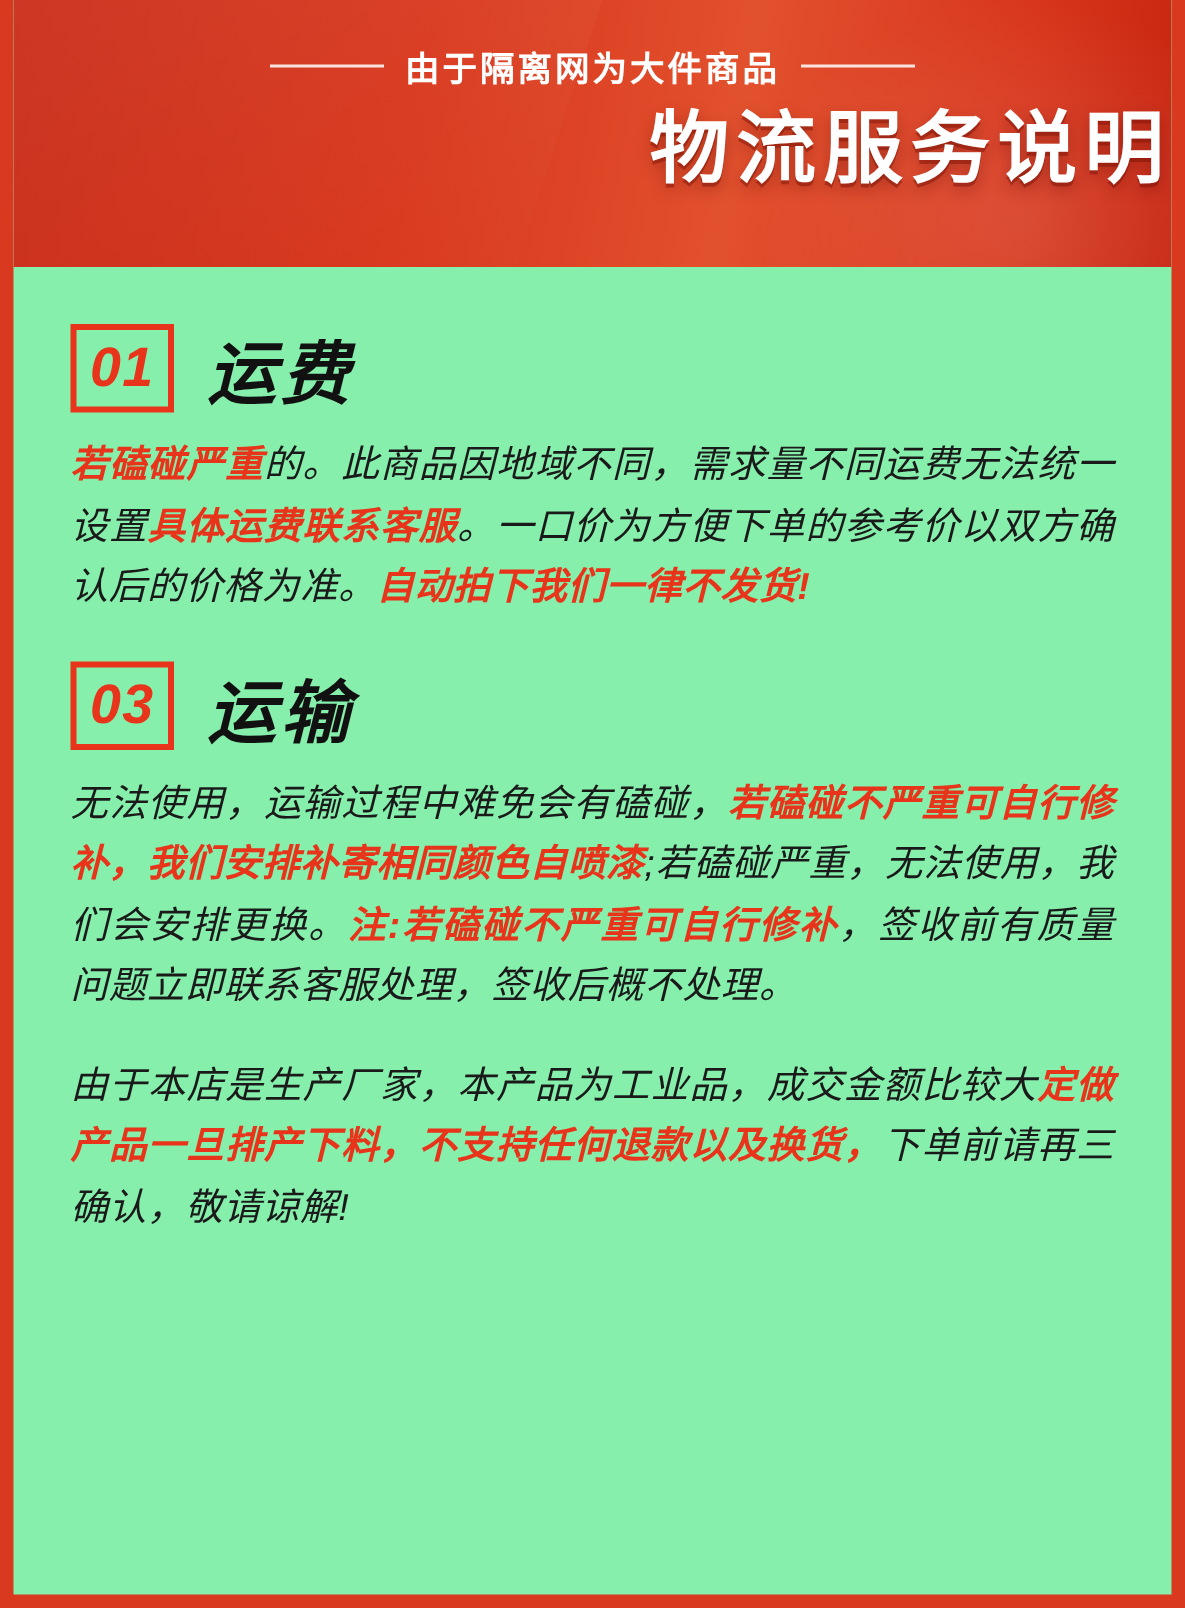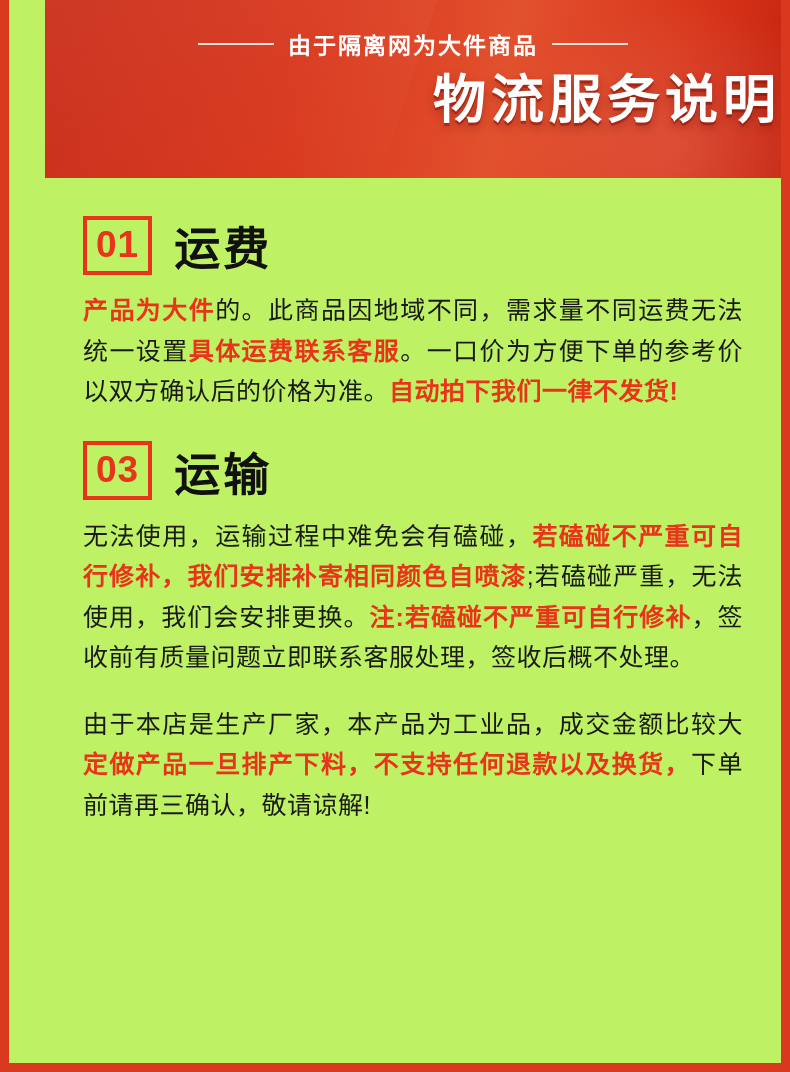--- a/index.html
+++ b/index.html
@@ -11,27 +11,26 @@
     height: 1072px;
     background: #ffffff;
     font-family: "Liberation Sans", "DejaVu Sans", sans-serif;
     overflow: hidden;
   }
 
   .page {
     position: relative;
     width: 790px;
     height: 1072px;
-    background: #bef264;
+    background: #86efac;
     box-sizing: border-box;
     border-left: 9px solid #d93a1f;
     border-right: 9px solid #d93a1f;
     border-bottom: 9px solid #d93a1f;
     overflow: hidden;
-    padding-left: 36px;
   }
 
   
   .header {
     position: relative;
     height: 178px;
     background: linear-gradient(100deg, #c7240f 0%, #d8361b 35%, #e2512e 62%, #d8361b 85%, #c7240f 100%);
     overflow: hidden;
   }
   .header::before {
@@ -87,20 +86,21 @@
     font-size: 53px;
     font-weight: 700;
     letter-spacing: 5px;
     line-height: 1.1;
     text-shadow: 0 3px 0 rgba(120,15,5,0.45), 0 5px 10px rgba(90,10,0,0.35);
   }
 
   
   .content {
     padding: 34px 38px 0 38px;
+    font-style: italic;
   }
 
   .section {
     margin-bottom: 26px;
   }
   .section:last-child { margin-bottom: 0; }
 
   .sec-head {
     display: flex;
     align-items: center;
@@ -154,21 +154,21 @@
     <div class="main-title">物流服务说明</div>
   </div>
 
   <div class="content">
 
     <div class="section">
       <div class="sec-head">
         <span class="num-box">01</span>
         <span class="sec-title">运费</span>
       </div>
-      <div class="para"><span class="hl">产品为大件</span><span>的。此商品因地域不同，需求量不同运费无法统一设置</span><span class="hl">具体运费联系客服</span><span>。一口价为方便下单的参考价以双方确认后的价格为准。</span><span class="hl">自动拍下我们一律不发货!</span></div>
+      <div class="para"><span class="hl">若磕碰严重</span><span>的。此商品因地域不同，需求量不同运费无法统一设置</span><span class="hl">具体运费联系客服</span><span>。一口价为方便下单的参考价以双方确认后的价格为准。</span><span class="hl">自动拍下我们一律不发货!</span></div>
     </div>
 
     <div class="section">
       <div class="sec-head">
         <span class="num-box">03</span>
         <span class="sec-title">运输</span>
       </div>
       <div class="para"><span>无法使用，运输过程中难免会有磕碰，</span><span class="hl">若磕碰不严重可自行修补，我们安排补寄相同颜色自喷漆</span><span>;若磕碰严重，无法使用，我们会安排更换。</span><span class="hl">注:若磕碰不严重可自行修补</span><span>，签收前有质量问题立即联系客服处理，签收后概不处理。</span></div>
     </div>
 

